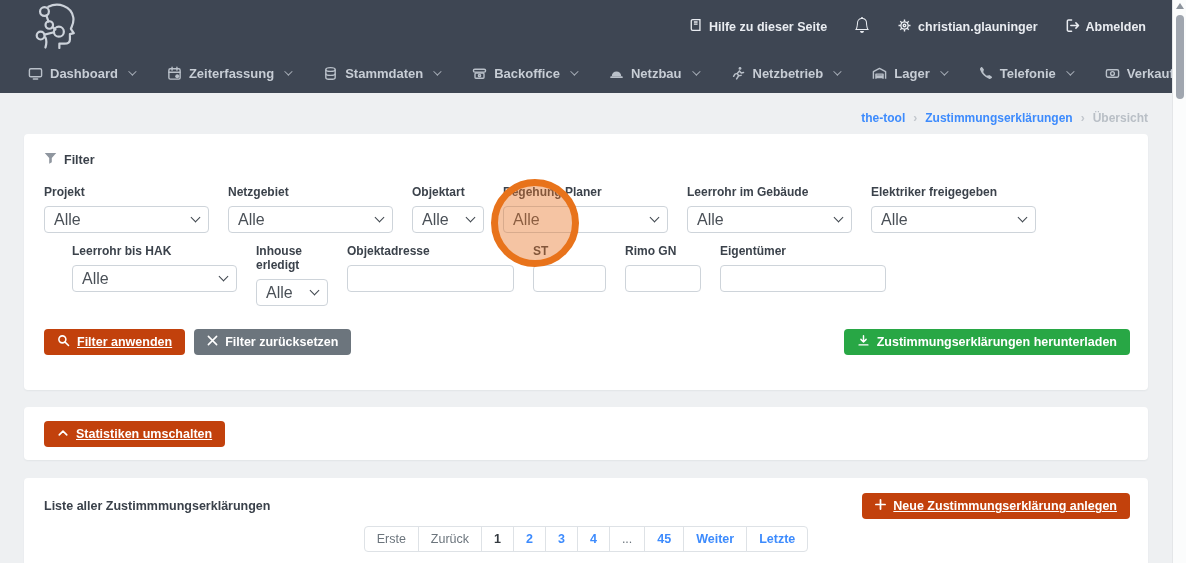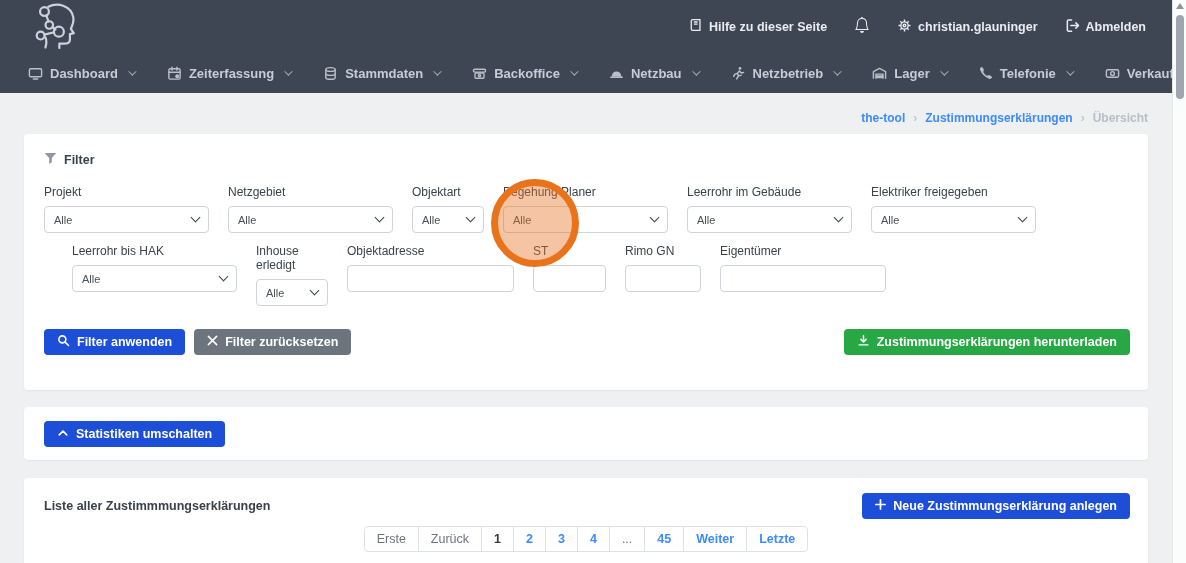--- a/index.html
+++ b/index.html
@@ -29,43 +29,43 @@
   .bc-sep { color: #c2c7cd; font-size: 12px; }
   .bc-current { color: #b9bfc6; }
   
   .card { background: #fff; border-radius: 4px; margin: 0 24px; box-shadow: 0 1px 2px rgba(40,50,60,.06); }
   .card-filter { margin-top: 9px; padding-bottom: 35px; }
   .filter-head { display: flex; align-items: center; gap: 7px; padding: 18px 20px 0 20px; font-size: 12.5px; font-weight: bold; color: #3a414a; }
   .frow { display: flex; gap: 19px; padding: 0 18px 0 20px; align-items: flex-start; }
   .frow1 { margin-top: 17px; }
   .frow2 { margin-top: 11px; margin-left: 28px; }
   .field { display: flex; flex-direction: column; }
-  .field > label { font-size: 12px; font-weight: normal; color: #3b424b; margin-bottom: 7px; line-height: 1.18; }
+  .field > label { font-size: 12px; font-weight: bold; color: #3b424b; margin-bottom: 7px; line-height: 1.18; }
   .w165 { width: 165px; } .w167 { width: 167px; } .w166 { width: 166px; }
   .w72 { width: 72px; } .w73 { width: 73px; } .w76 { width: 76px; }
   .sel { position: relative; width: 100%; }
   .sel select {
     width: 100%; height: 27px; appearance: none; -webkit-appearance: none;
     border: 1px solid #ced4da; border-radius: 4px; background: #fff;
-    color: #4a5057; font-size: 11px; padding: 0 20px 0 9px;
+    color: #4a5057; font-size: 16px; padding: 0 20px 0 9px;
     font-family: "Liberation Sans", sans-serif; cursor: pointer;
   }
   .sel::after { content: ""; position: absolute; right: 10px; top: 8px; width: 6px; height: 6px;
     border-right: 1.8px solid #3f464e; border-bottom: 1.8px solid #3f464e; transform: rotate(45deg); pointer-events: none; }
   .field input[type=text] {
     width: 100%; height: 27px; border: 1px solid #ced4da; border-radius: 4px;
     font-size: 12.5px; color: #4a5057; padding: 0 8px; background: #fff;
     font-family: "Liberation Sans", sans-serif;
   }
   .actions { display: flex; align-items: center; padding: 23px 18px 0 20px; }
   .btn { display: inline-flex; align-items: center; gap: 7px; border: none; border-radius: 4px;
     font-size: 12.5px; font-weight: bold; color: #fff; padding: 0 13px; height: 26px; cursor: pointer;
     font-family: "Liberation Sans", sans-serif; white-space: nowrap; }
   .btn svg { flex: 0 0 auto; }
-  .btn-primary { background: #1d4ed8; }
+  .btn-primary { background: #c2410c; text-decoration: underline; }
   .btn-secondary { background: #6c757d; margin-left: 9px; }
   .btn-success { background: #28a745; margin-left: auto; }
   .card-stats { margin-top: 17px; padding: 14px 20px 13px 20px; }
   
   .card-list { margin-top: 18px; height: 130px; padding-top: 15px; }
   .list-head { display: flex; align-items: center; padding: 0 18px 0 20px; }
   .list-title { font-size: 12.5px; font-weight: bold; color: #3a414a; }
   .pagination { display: flex; justify-content: center; margin-top: 7px; }
   .page-item { border: 1px solid #dee2e6; background: #fff; padding: 5px 12px; font-size: 12.5px;
     margin-left: -1px; cursor: pointer; color: #3d8bfd; font-weight: bold; }

